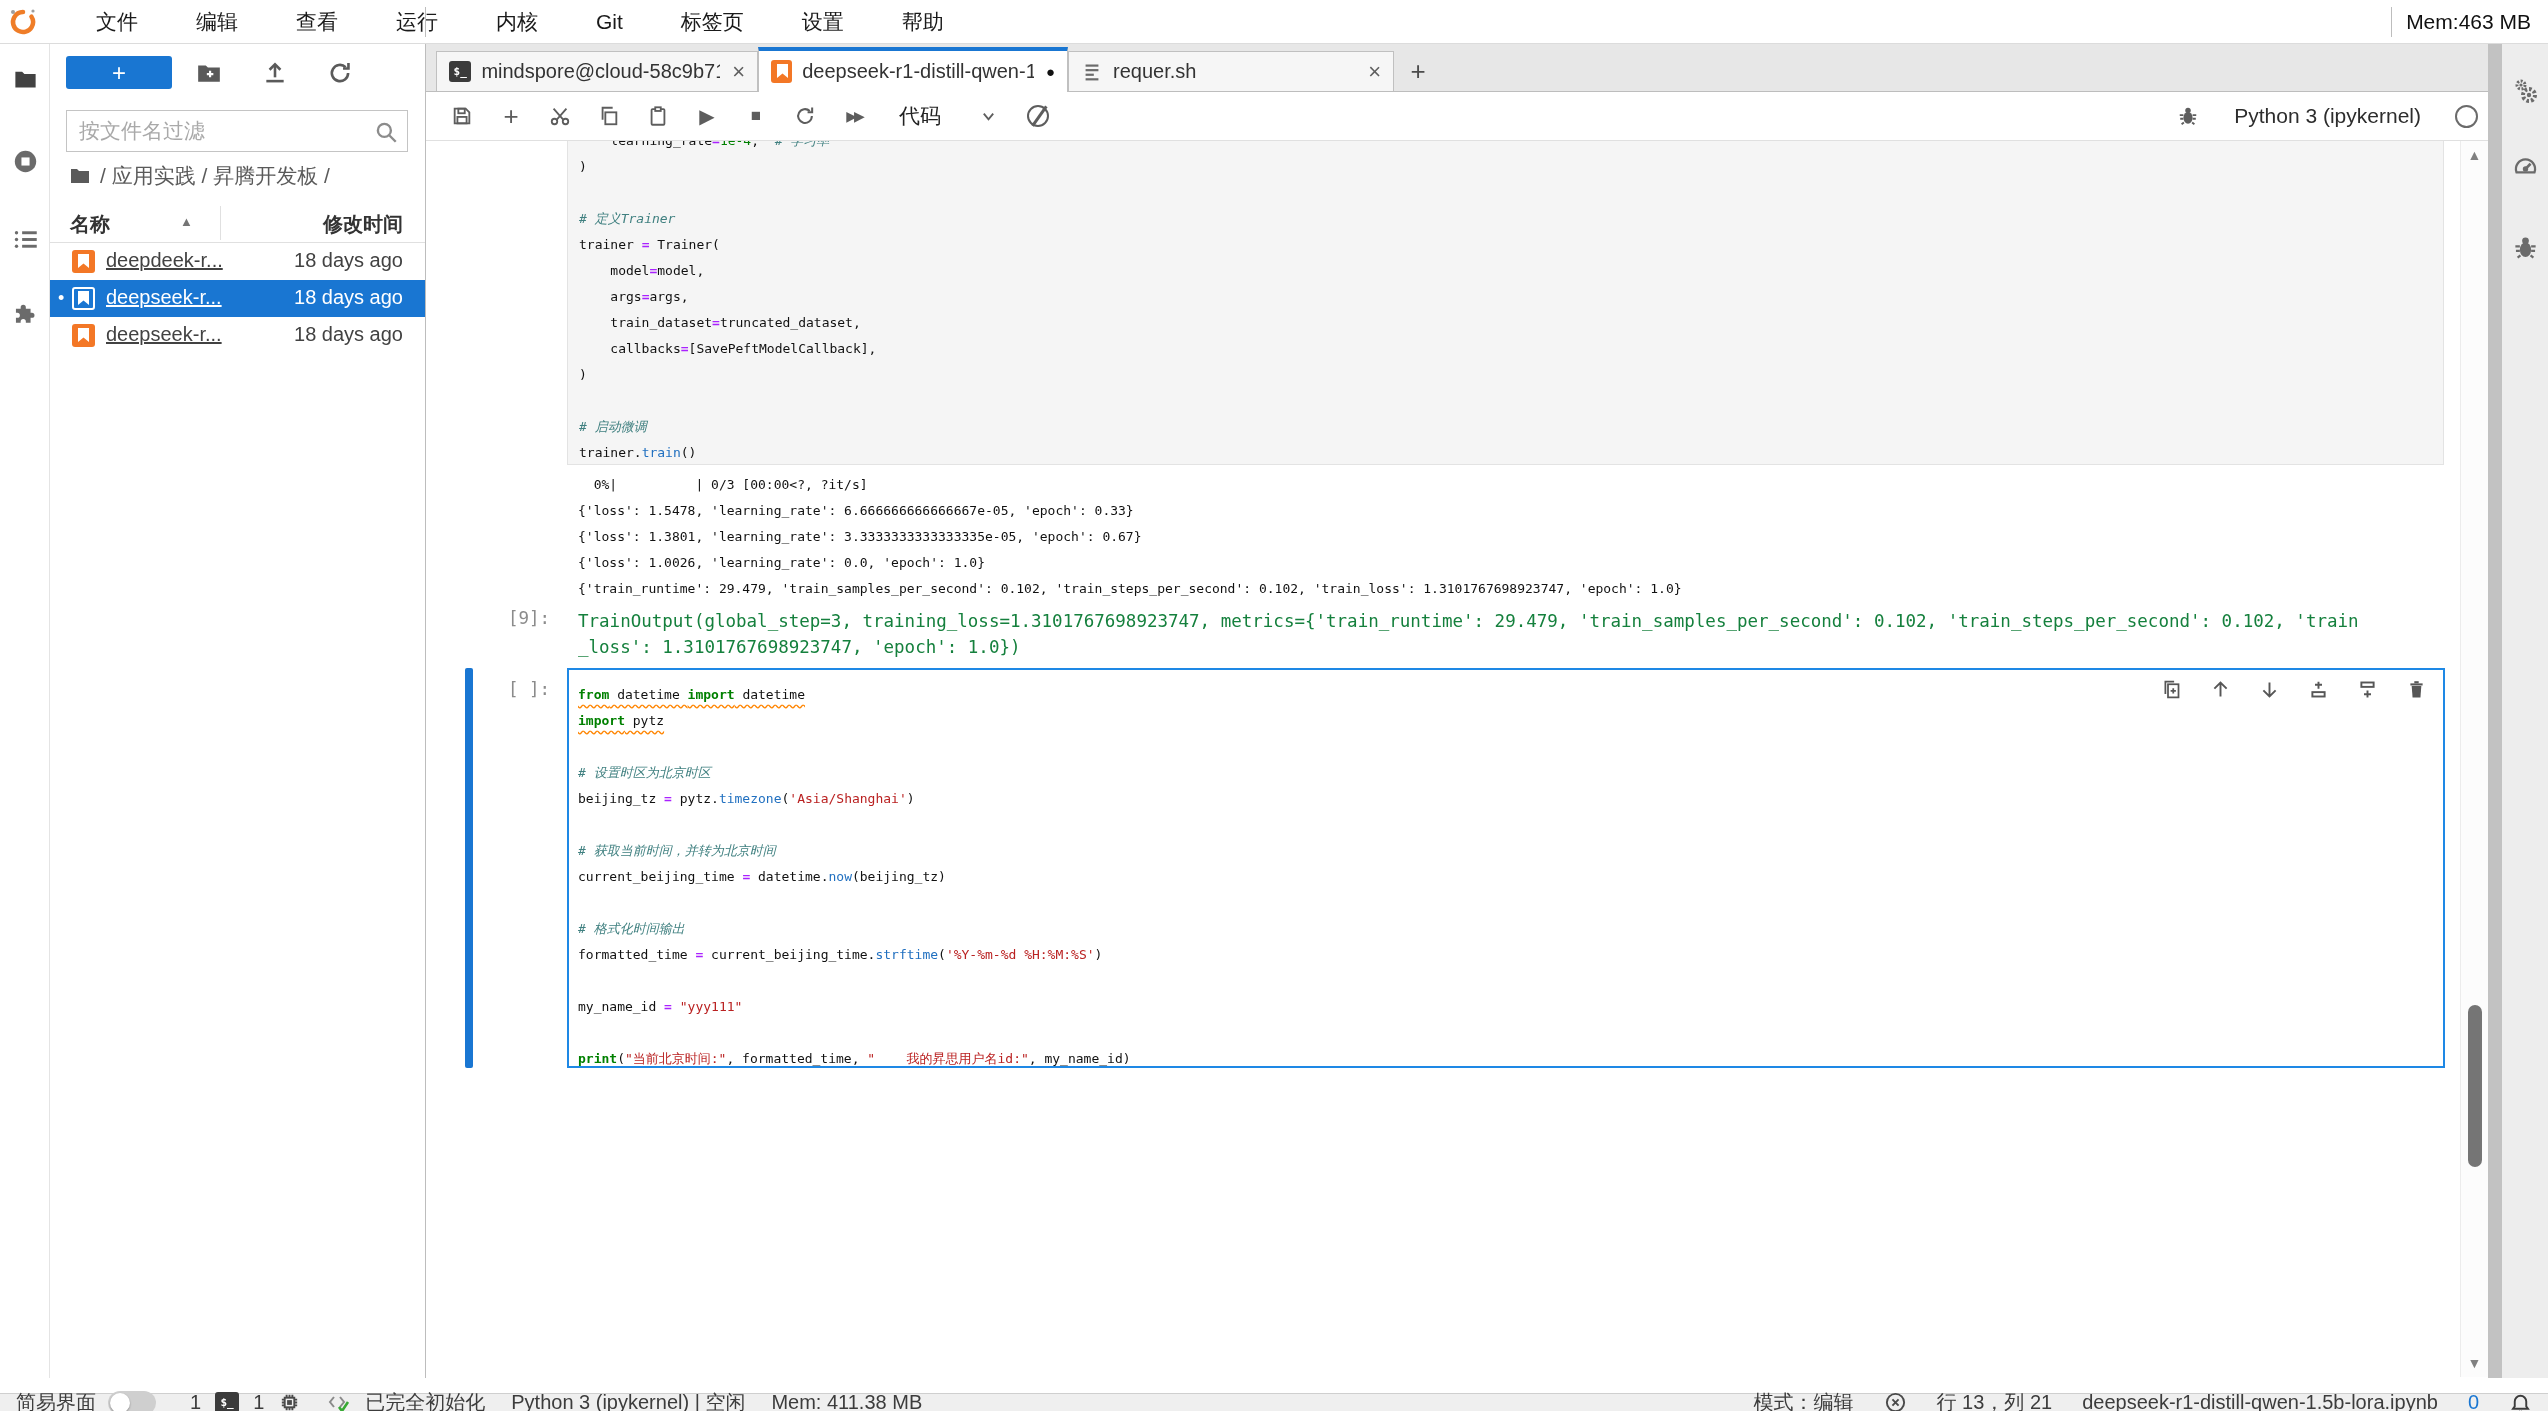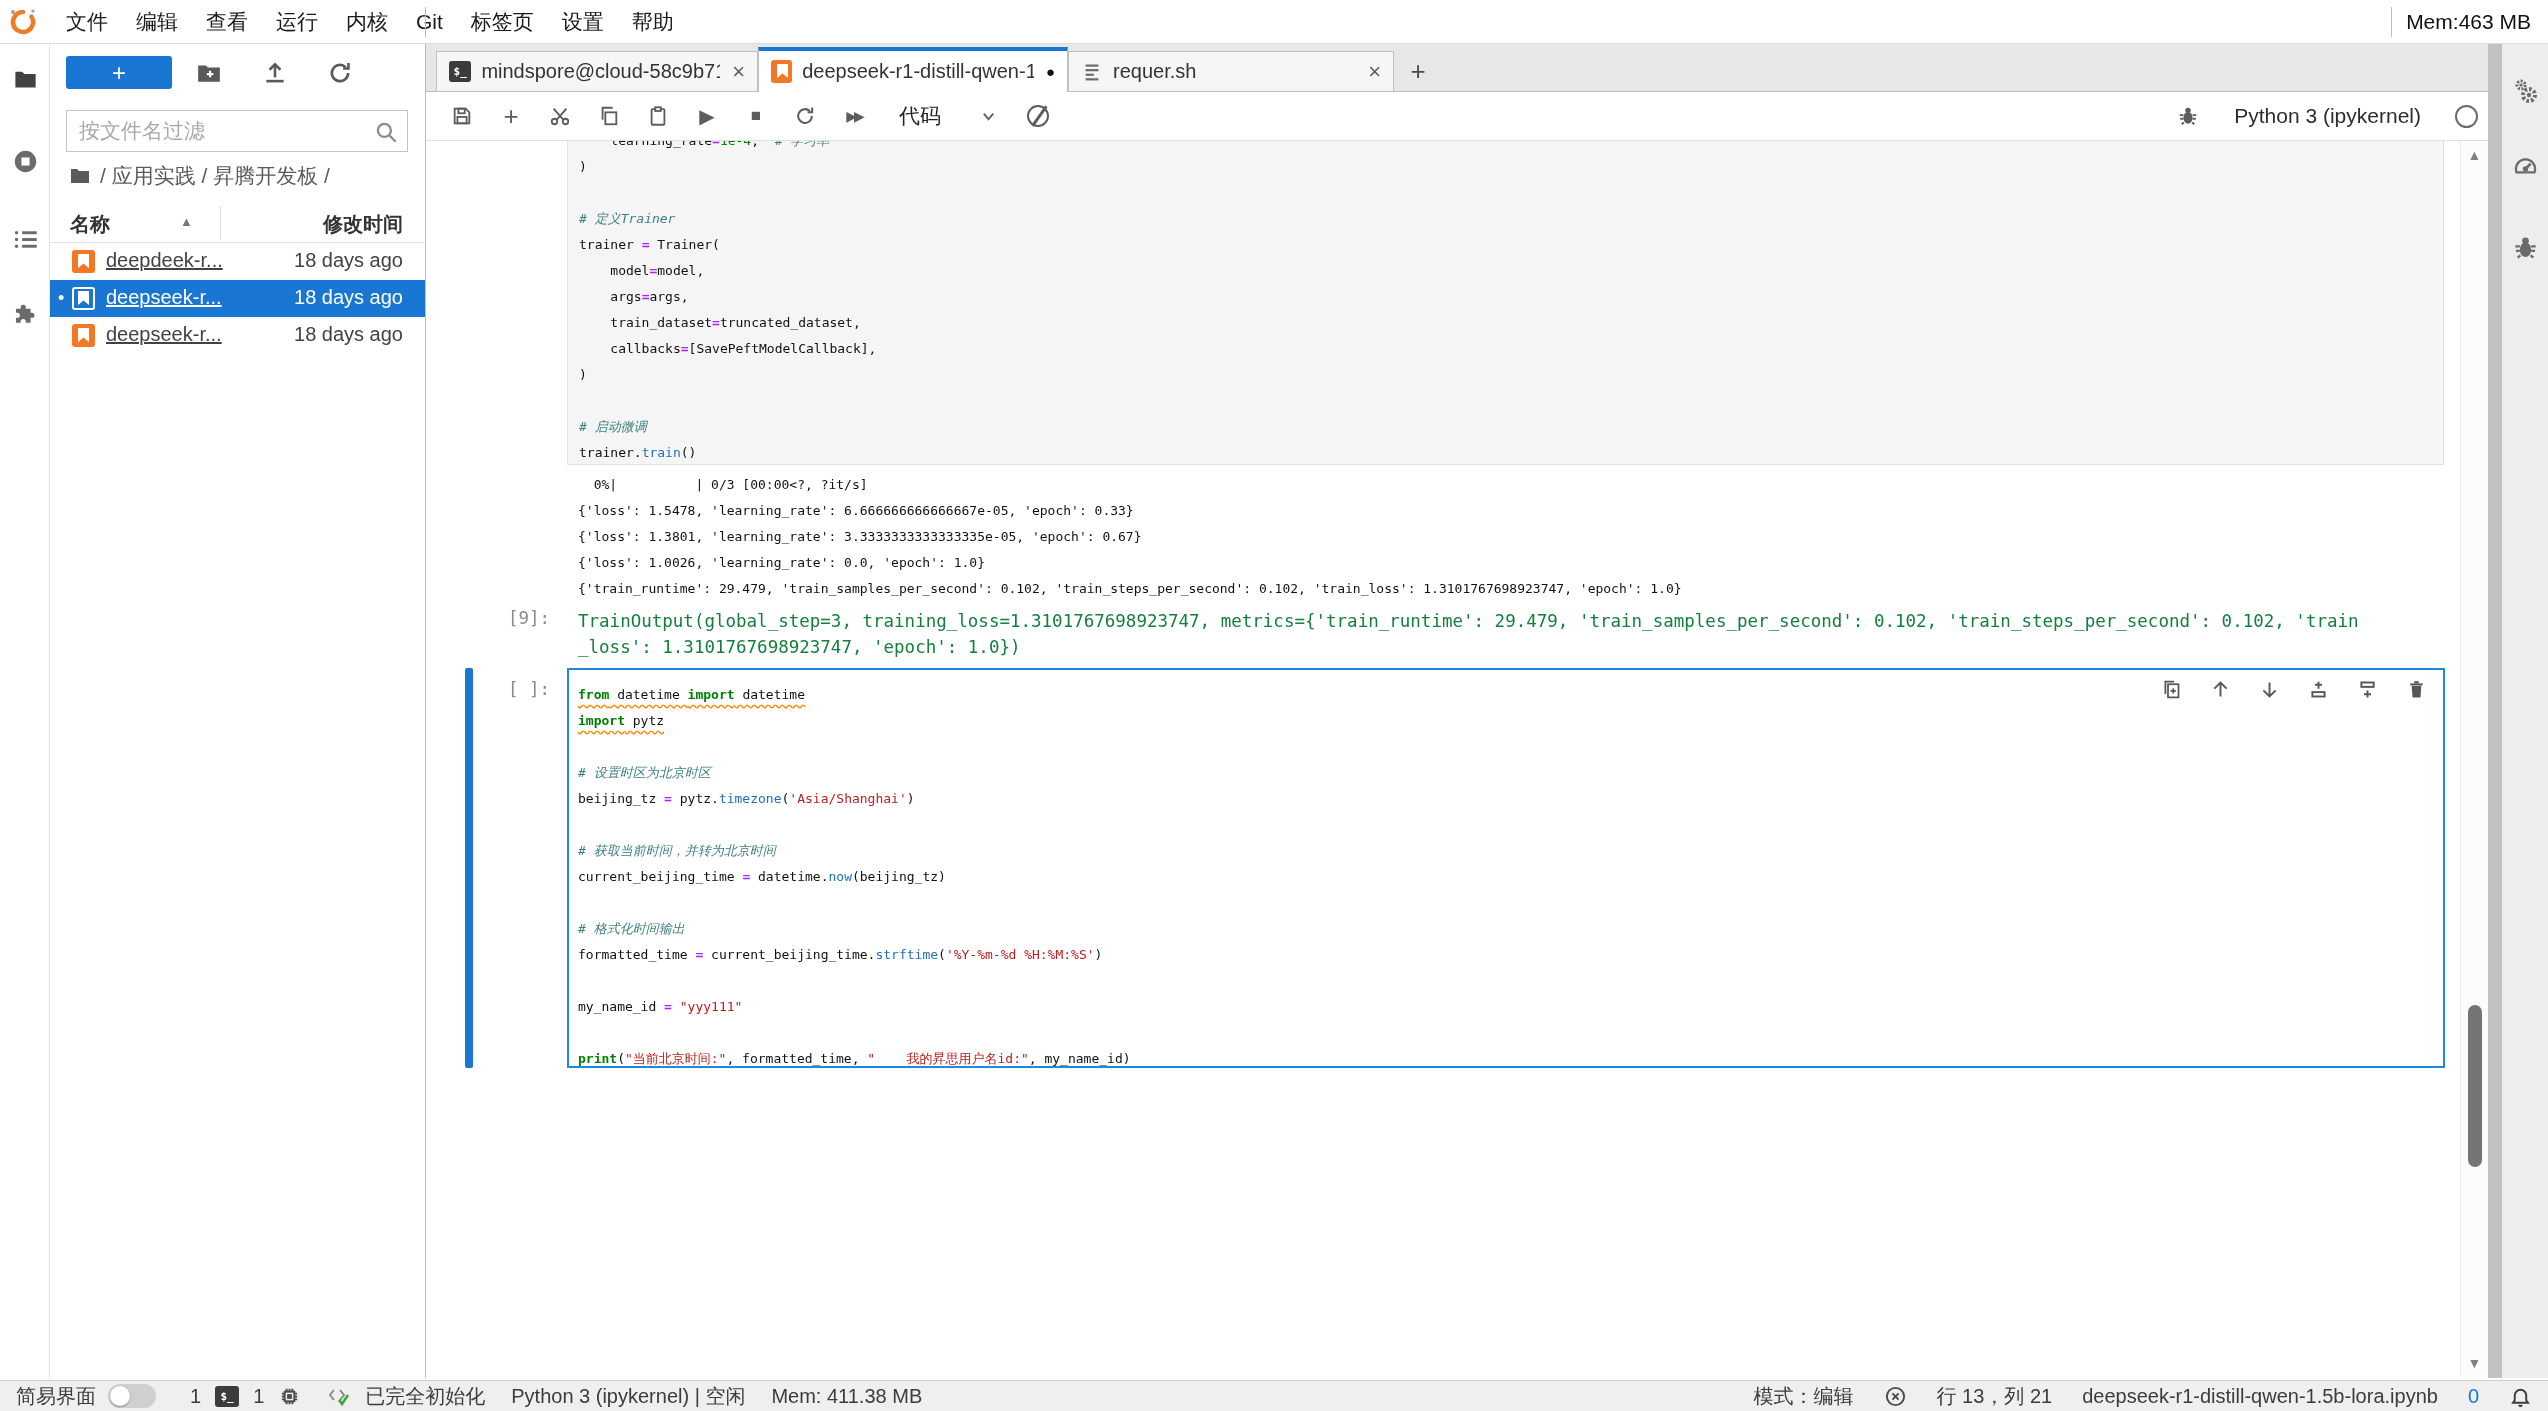--- a/index.html
+++ b/index.html
@@ -2,21 +2,21 @@
 <html><head>
 <meta charset="utf-8">
 <style>
   html,body{margin:0;padding:0;background:#888;}
   *{box-sizing:border-box;}
   .app{position:relative;width:2548px;height:1411px;background:#fff;overflow:hidden;
        font-family:"Liberation Sans","DejaVu Sans",sans-serif;color:#1a1a1a;}
 
   
   .menubar{position:absolute;left:0;top:0;width:2548px;height:44px;background:#fff;
-           border-bottom:1px solid #dcdcdc;display:flex;align-items:center;font-size:21px;}
+           border-bottom:1px solid #dcdcdc;display:flex;align-items:center;font-size:21px;gap:30px;}
   .logo{width:30px;height:30px;margin:0 14px 0 8px;}
   .menu-item{padding:0 14px;cursor:default;}
   .menu-sep{position:absolute;left:425px;top:7px;width:1px;height:30px;background:#bdbdbd;}
   .mem-top{margin-left:auto;display:flex;align-items:center;height:100%;}
   .mem-sep{width:1px;height:30px;background:#bdbdbd;margin-right:14px;}
   .mem-label{padding-right:17px;font-size:21px;color:#111;}
 
   
   .lstrip{position:absolute;left:0;top:44px;width:50px;height:1334px;background:#fff;border-right:1px solid #e4e4e4;}
   .lstrip .ic{position:absolute;left:12px;width:27px;height:27px;}
@@ -110,21 +110,21 @@
   .nbscroll{position:absolute;right:0;top:0;bottom:0;width:28px;background:#fcfcfc;border-left:1px solid #ececec;}
   .nbscroll .sarr{position:absolute;left:0;width:100%;text-align:center;font-size:14px;color:#808080;}
   .nbscroll .thumb{position:absolute;left:7px;width:14px;top:864px;height:162px;background:#757575;border-radius:7px;}
 
   
   .winstrip{position:absolute;left:2488px;top:44px;width:14px;height:1334px;background:#c2c2c2;}
   .rstrip{position:absolute;left:2502px;top:44px;width:46px;height:1334px;background:#ededed;}
   .rstrip .ic{position:absolute;left:10px;width:27px;height:27px;}
 
   
-  .statusbar{position:absolute;left:0;bottom:0;width:2548px;height:31px;background:#efefef;border-top:1px solid #cfcfcf;
+  .statusbar{position:absolute;left:0;bottom:0;width:2548px;height:18px;background:#efefef;border-top:1px solid #cfcfcf;
              display:flex;align-items:center;font-size:20px;color:#3c3c3c;padding:0 16px;}
   .toggle{width:48px;height:24px;background:#cfcfcf;border-radius:12px;position:relative;margin-left:12px;}
   .toggle::after{content:"";position:absolute;left:2px;top:2px;width:20px;height:20px;border-radius:50%;background:#fff;
                  box-shadow:0 1px 2px rgba(0,0,0,.35);}
   .term-badge{width:24px;height:21px;background:#3b3b3b;border-radius:3px;color:#fff;
               font-family:"DejaVu Sans Mono",monospace;font-size:11px;font-weight:bold;
               display:flex;align-items:center;justify-content:center;}
   .sb-gap-s{margin-left:14px;}.sb-gap-m{margin-left:26px;}.sb-gap-l{margin-left:34px;}
   .sb-right{margin-left:auto;display:flex;align-items:center;gap:30px;}
   .notif-count{color:#1976d2;}

